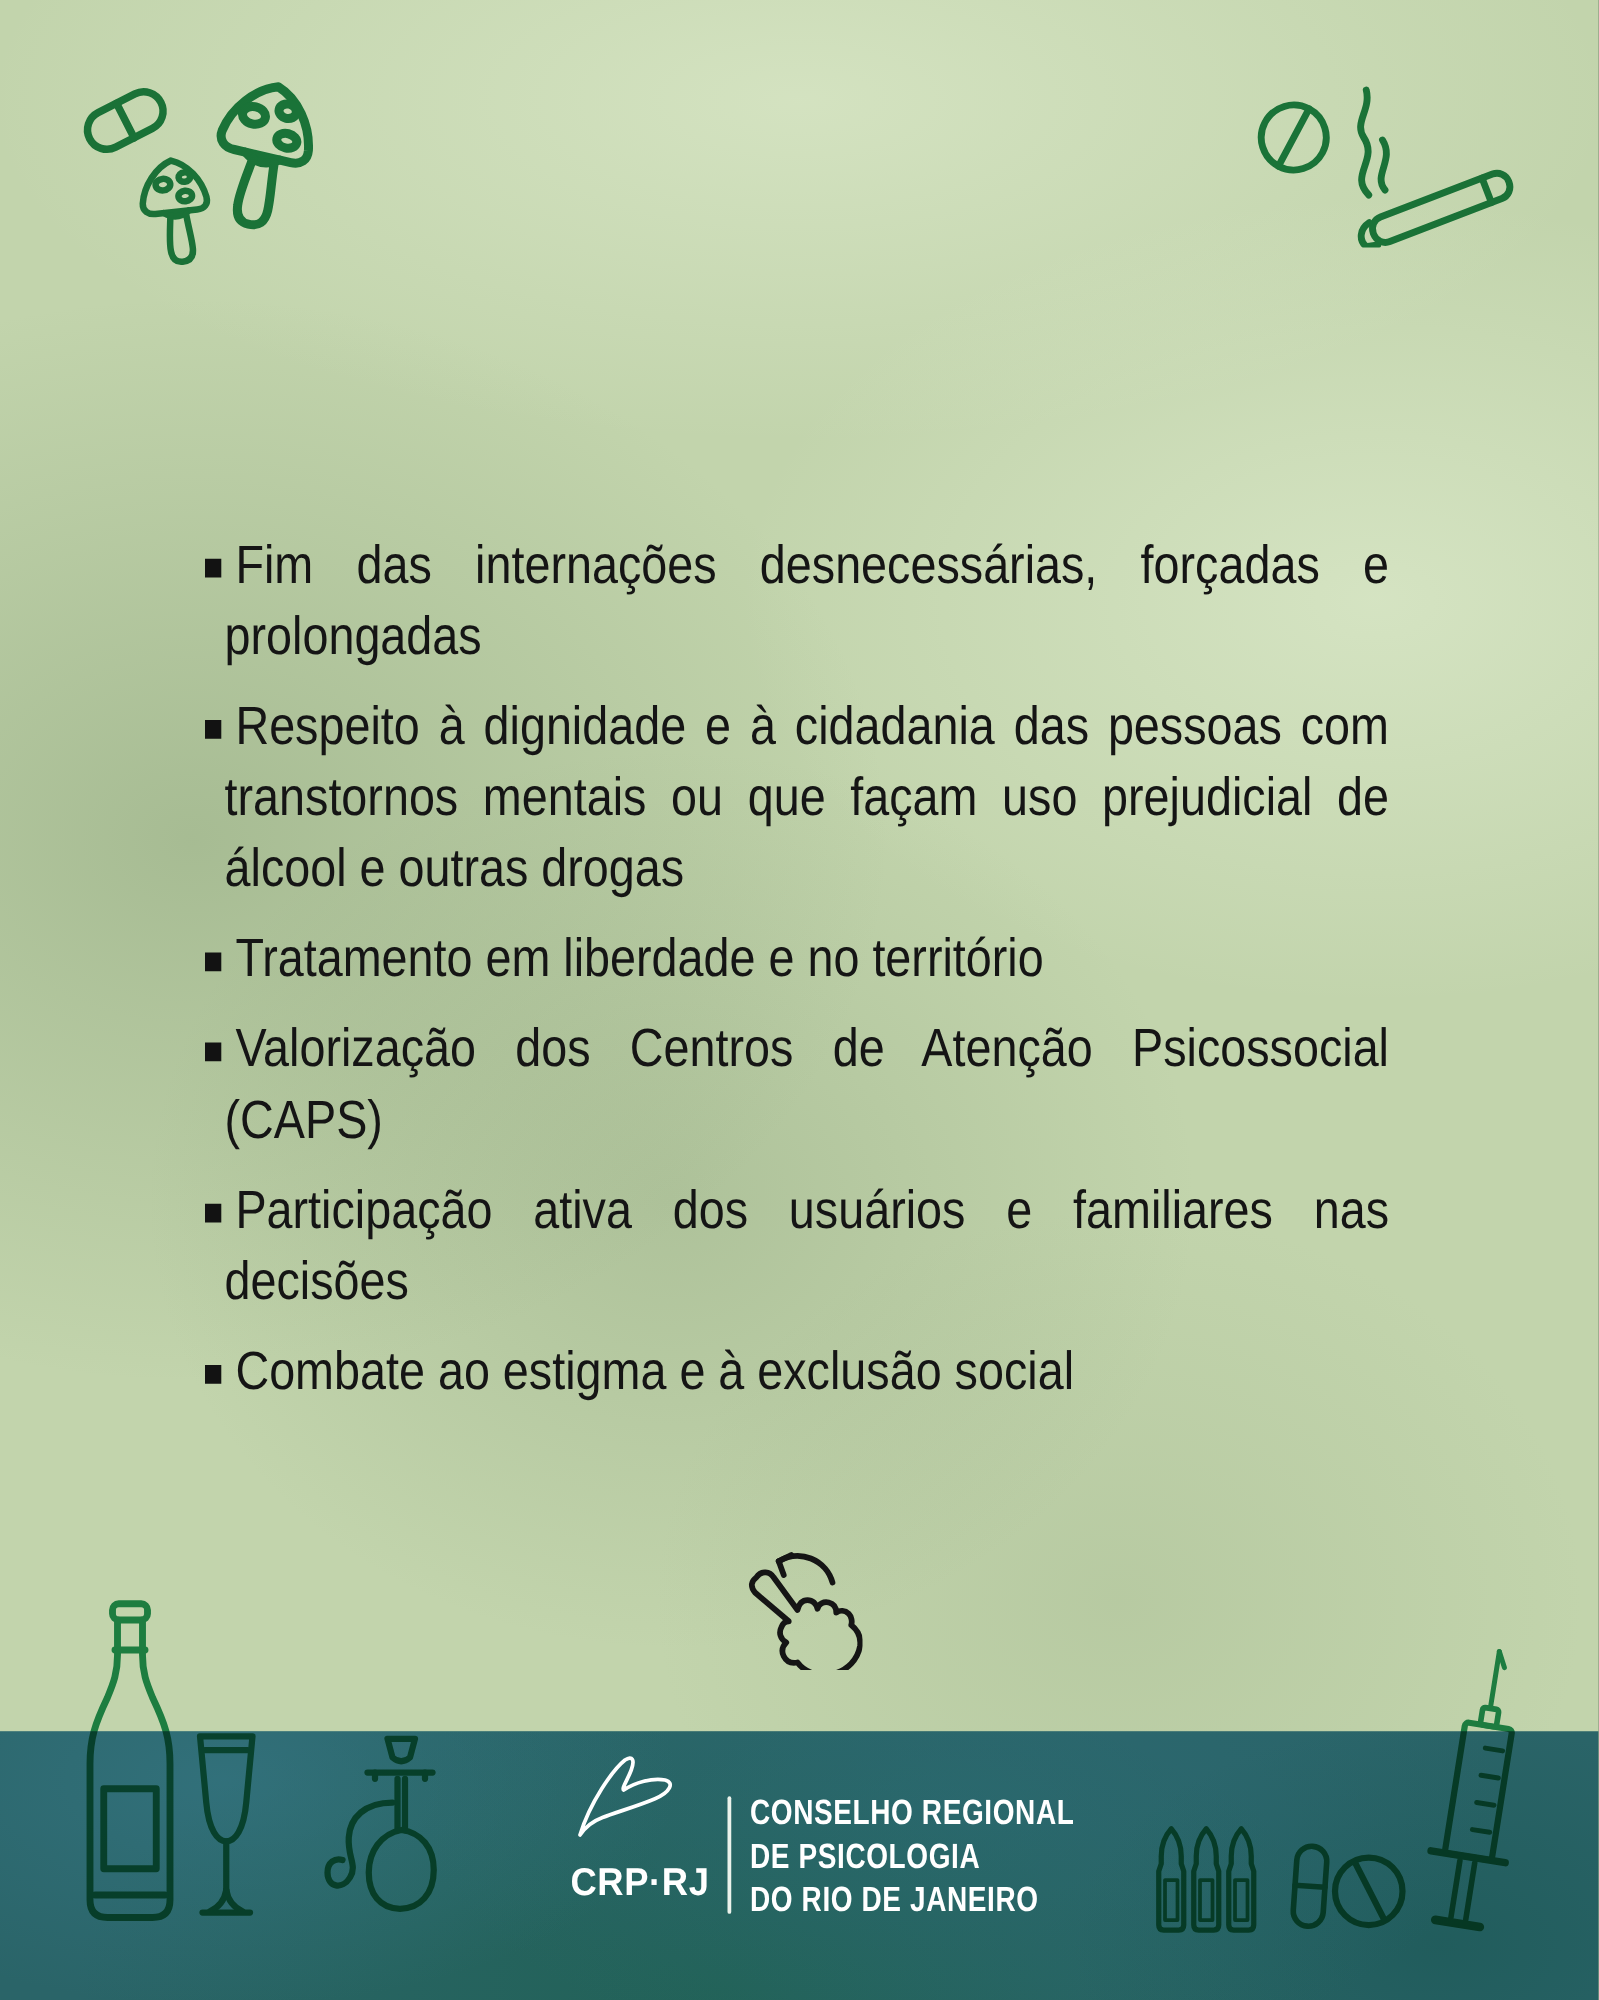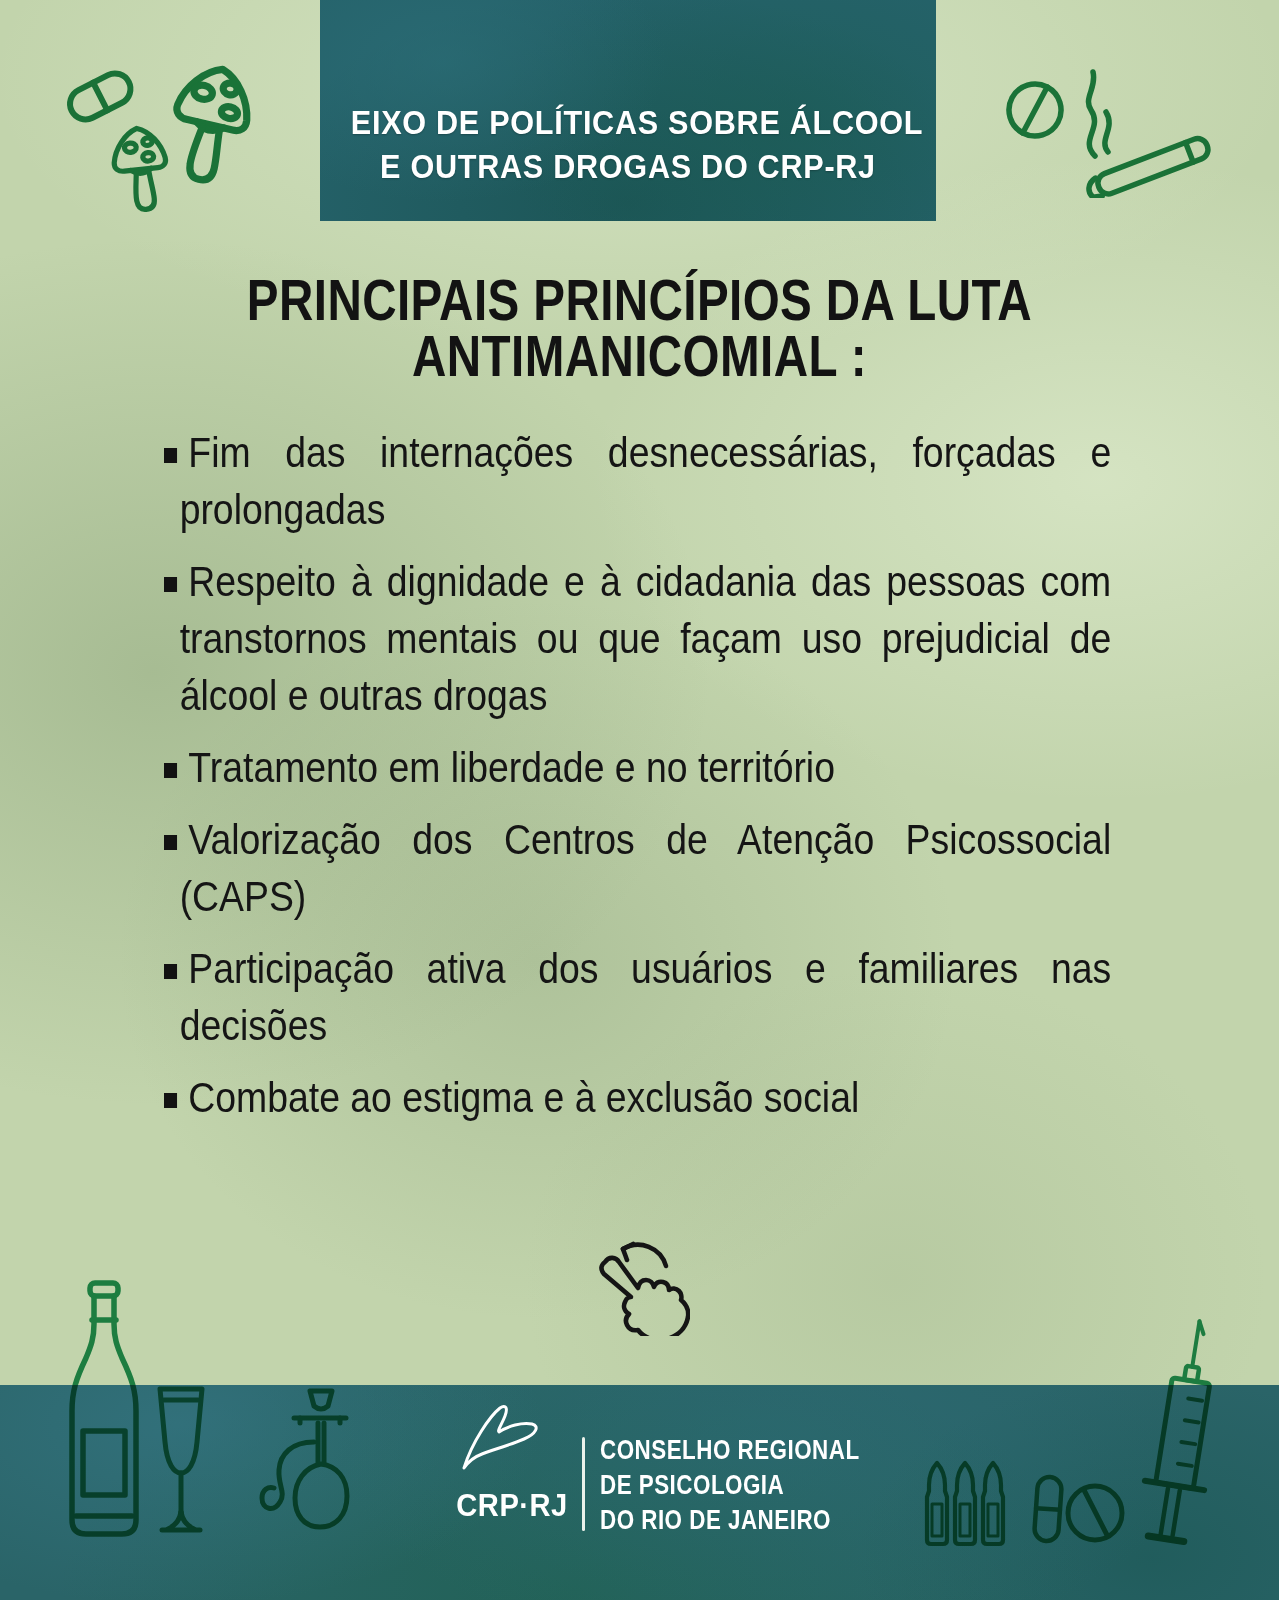--- a/index.html
+++ b/index.html
@@ -109,49 +109,37 @@
         <path d="M40,5 C25,10 12,26 9,43 C8,50 13,54 20,54 L60,54 C67,54 71,50 70,43 C67,26 55,10 40,5 Z"></path>
         <ellipse cx="28" cy="28" rx="8" ry="6"></ellipse>
         <ellipse cx="50" cy="20" rx="6" ry="5"></ellipse>
         <ellipse cx="54" cy="40" rx="7" ry="5"></ellipse>
         <path d="M28,54 q12,9 24,0"></path>
         <path d="M34,57 C32,72 30,83 31,91 q1,11 10,11 q11,0 11,-12 c0,-9 -2,-19 -3,-33"></path>
       </g>
     </g>
   </svg>
 
-  <div class="header-banner">
-    <div class="banner-text">
-      <div class="banner-line">EIXO DE POLÍTICAS SOBRE ÁLCOOL</div>
-      <div class="banner-line">E OUTRAS DROGAS DO CRP-RJ</div>
-    </div>
-  </div>
 
   <svg class="icon-svg" style="left:995px; top:58px;" width="230" height="140" viewBox="0 0 230 140">
     <g transform="rotate(28 40 52)" stroke="#21874f" stroke-width="5.5">
       <circle cx="40" cy="52" r="26"></circle>
       <line x1="40" y1="26" x2="40" y2="78"></line>
     </g>
     <g stroke="#21874f" stroke-width="5.5">
       <path d="M100,98 C84,82 108,70 96,52 C88,40 102,30 98,14"></path>
       <path d="M113,94 C103,82 121,70 111,54"></path>
       <g transform="rotate(-21 160 108)">
         <rect x="100" y="97" width="116" height="21" rx="10"></rect>
         <line x1="197" y1="97" x2="197" y2="118"></line>
         <path d="M100,98 C91,100 87,108 91,115 L100,117"></path>
       </g>
     </g>
   </svg>
 
-  <h1 class="title">
-    <div class="title-inner">
-      <div class="title-line">PRINCIPAIS PRINCÍPIOS DA LUTA</div>
-      <div class="title-line">ANTIMANICOMIAL :</div>
-    </div>
-  </h1>
 
   <ul class="principles">
     <li><span class="sq"></span><span>Fim das internações desnecessárias, forçadas e prolongadas</span></li>
     <li><span class="sq"></span><span>Respeito à dignidade e à cidadania das pessoas com transtornos mentais ou que façam uso prejudicial de álcool e outras drogas</span></li>
     <li><span class="sq"></span><span>Tratamento em liberdade e no território</span></li>
     <li><span class="sq"></span><span>Valorização dos Centros de Atenção Psicossocial (CAPS)</span></li>
     <li><span class="sq"></span><span>Participação ativa dos usuários e familiares nas decisões</span></li>
     <li><span class="sq"></span><span>Combate ao estigma e à exclusão social</span></li>
   </ul>
 

